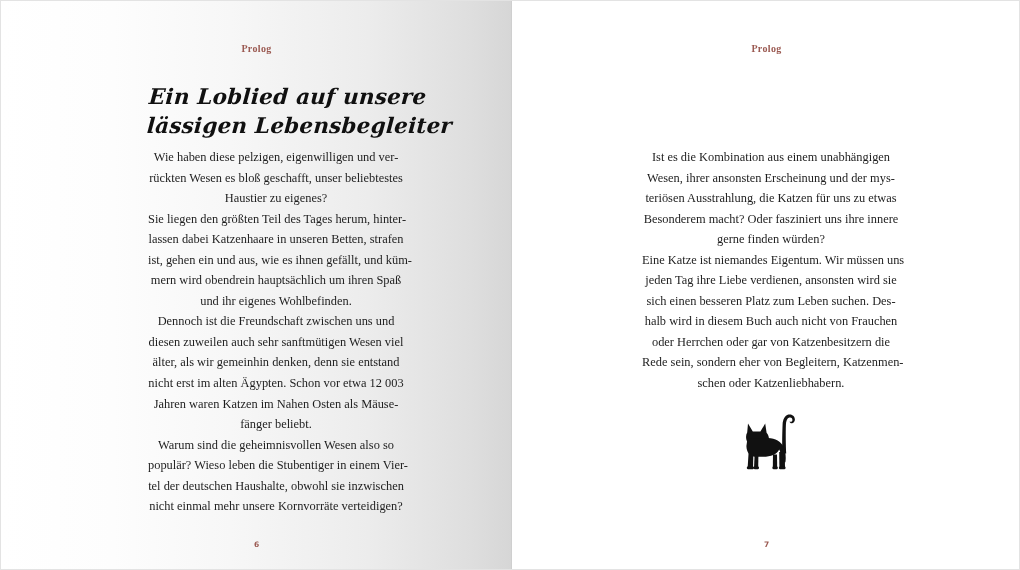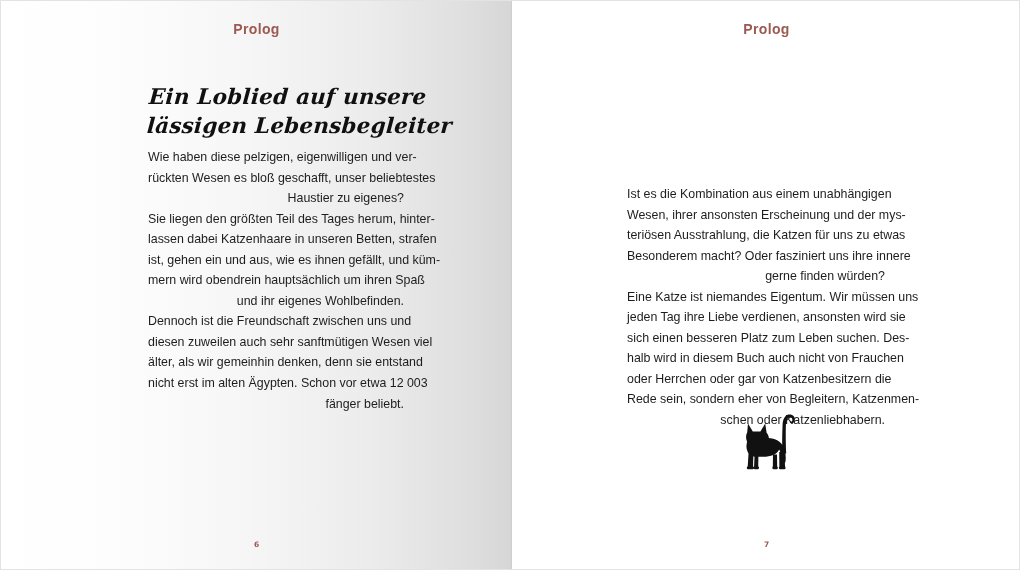--- a/index.html
+++ b/index.html
@@ -56,23 +56,23 @@
     top: 0;
     left: 510px;
     width: 1px;
     height: 570px;
     background: #cfcfcf;
   }
 
   
   .running-head {
     position: absolute;
-    top: 20px;
-    font-family: Liberation Sans, sans-serif;
-    font-size: 14px;
+    top: 42px;
+    font-family: Liberation Serif, serif;
+    font-size: 10px;
     font-weight: bold;
     letter-spacing: 0.35px;
     color: #9b5a52;
     white-space: nowrap;
   }
   .rh-left  { left: 0; width: 511px; text-align: center; }
   .rh-right { left: 0; width: 509px; text-align: center; }
 
   
   .chapter-title {
@@ -87,25 +87,25 @@
     line-height: 1.33;
     letter-spacing: 0.2px;
     color: #101010;
     transform: skewX(-4deg);
   }
   .chapter-title .tline { display: block; white-space: nowrap; }
 
   
   .body-col {
     position: absolute;
-    font-family: Liberation Sans, sans-serif;
+    font-family: Liberation Serif, serif;
     font-size: 12.4px;
     line-height: 20.55px;
     color: #1d1d1d;
-    text-align: right;
+    text-align: center;
   }
   .body-left {
     top: 146px;
     left: 147px;
     width: 256px;
   }
   .body-right {
     top: 146px;
     left: 628px;
     width: 258px;
@@ -163,34 +163,41 @@
         <span class="ln">ist, gehen ein und aus, wie es ihnen gefällt, und küm-</span>
         <span class="ln">mern wird obendrein hauptsächlich um ihren Spaß</span>
         <span class="ln">und ihr eigenes Wohlbefinden.</span>
       </p>
 
       <p>
         <span class="ln">Dennoch ist die Freundschaft zwischen uns und</span>
         <span class="ln">diesen zuweilen auch sehr sanftmütigen Wesen viel</span>
         <span class="ln">älter, als wir gemeinhin denken, denn sie entstand</span>
         <span class="ln">nicht erst im alten Ägypten. Schon vor etwa 12 003</span>
+        <span class="ln">Jahren waren Katzen im Nahen Osten als Mäuse-</span>
         <span class="ln">fänger beliebt.</span>
       </p>
 
+      <p>
+        <span class="ln">Warum sind die geheimnisvollen Wesen also so</span>
+        <span class="ln">populär? Wieso leben die Stubentiger in einem Vier-</span>
+        <span class="ln">tel der deutschen Haushalte, obwohl sie inzwischen</span>
+        <span class="ln">nicht einmal mehr unsere Kornvorräte verteidigen?</span>
+      </p>
 
     </div>
 
     <div class="folio folio-left">6</div>
   </div>
 
   <div class="page page-right">
 
     <div class="running-head rh-right">Prolog</div>
 
-    <div class="body-col body-right" style="left:115px;margin-top:37px;">
+    <div class="body-col body-right" style="left:130px;">
 
       <p>
         <span class="ln">Ist es die Kombination aus einem unabhängigen</span>
         <span class="ln">Wesen, ihrer ansonsten Erscheinung und der mys-</span>
         <span class="ln">teriösen Ausstrahlung, die Katzen für uns zu etwas</span>
         <span class="ln">Besonderem macht? Oder fasziniert uns ihre innere</span>
         <span class="ln">gerne finden würden?</span>
       </p>
 
       <p>

